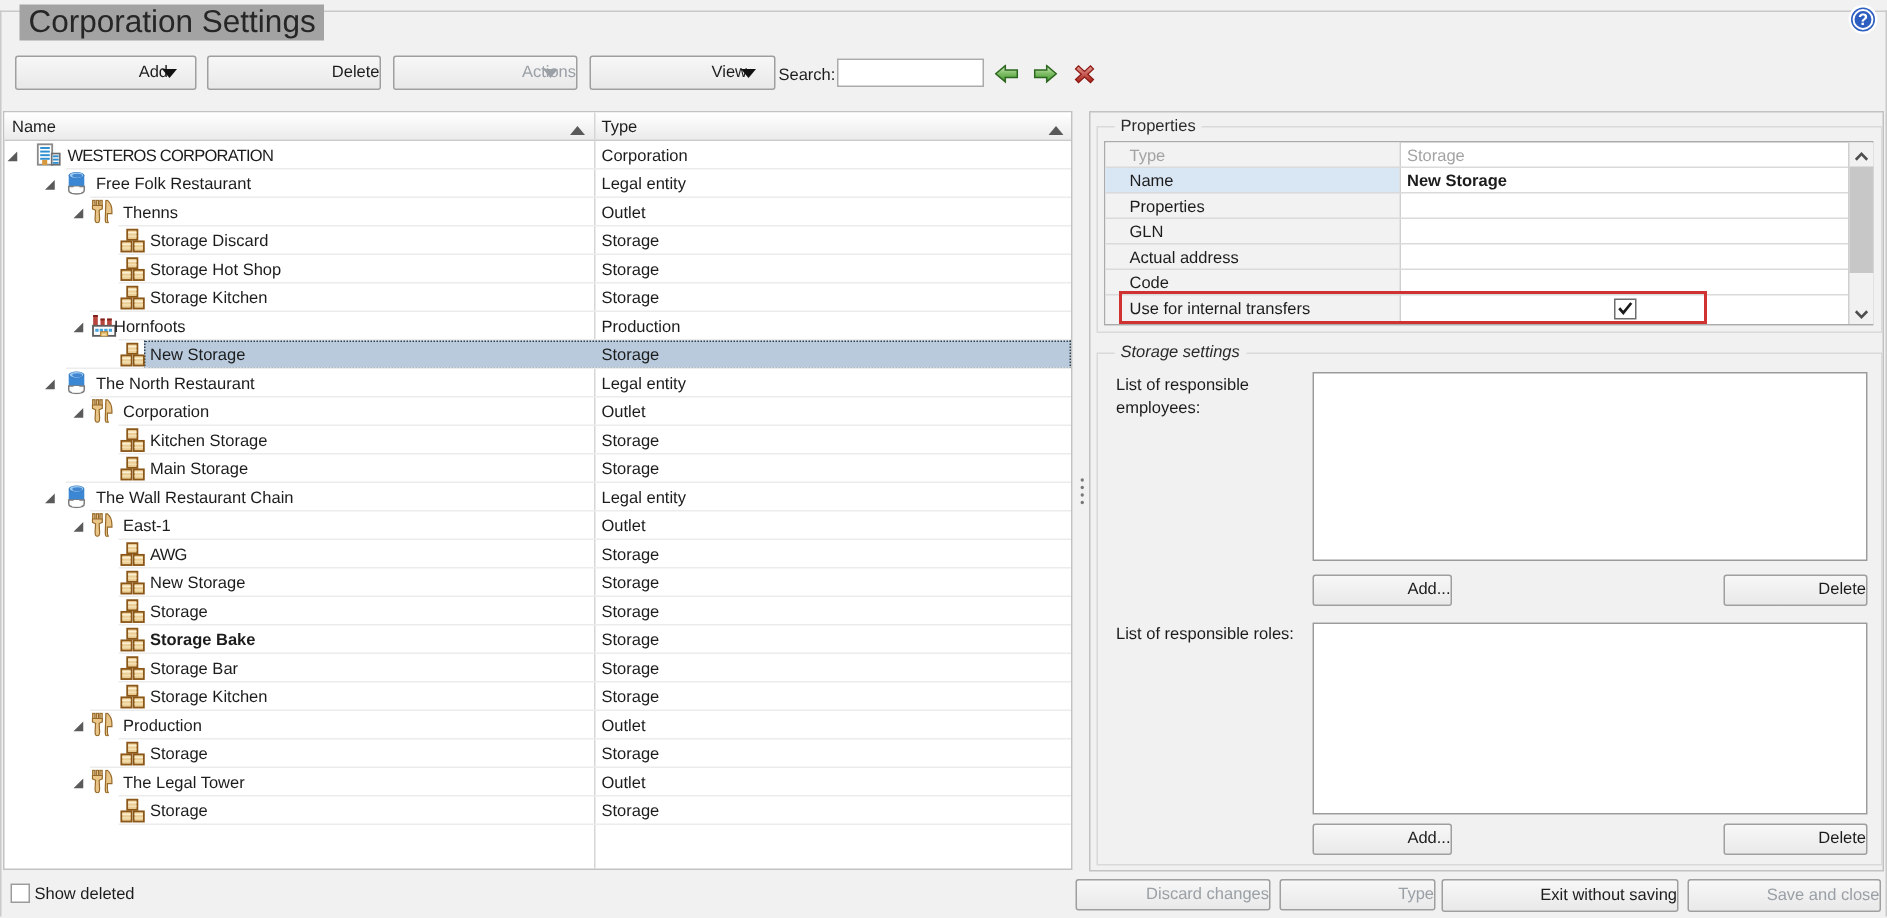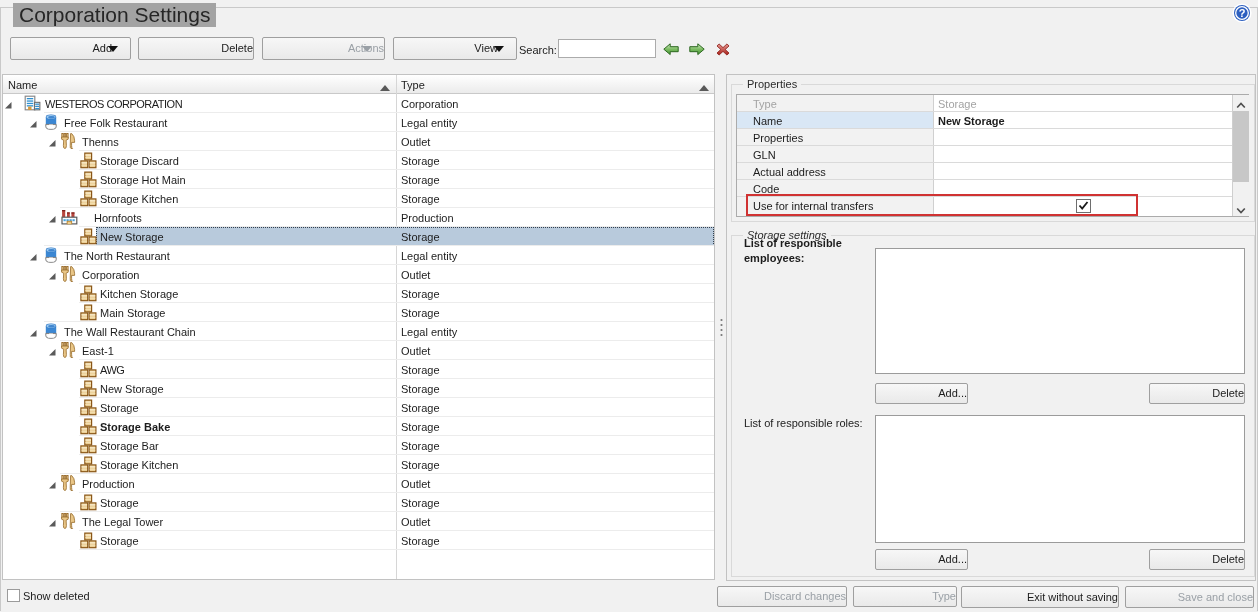--- a/index.html
+++ b/index.html
@@ -131,21 +131,21 @@
       <rect x="5.4" y="5" width="5.6" height="1" fill="#f3e0b4"></rect>
       <rect x="0.3" y="8.3" width="8" height="8" fill="#8a5718"></rect>
       <rect x="1.5" y="9.5" width="5.6" height="5.6" fill="#eccf96"></rect>
       <rect x="1.5" y="10.3" width="5.6" height="1.1" fill="#fbf0d4"></rect>
       <rect x="1.5" y="12.8" width="5.6" height="1" fill="#f3e0b4"></rect>
       <rect x="8.5" y="8.3" width="8" height="8" fill="#8a5718"></rect>
       <rect x="9.7" y="9.5" width="5.6" height="5.6" fill="#eccf96"></rect>
       <rect x="9.7" y="10.3" width="5.6" height="1.1" fill="#fbf0d4"></rect>
       <rect x="9.7" y="12.8" width="5.6" height="1" fill="#f3e0b4"></rect>
     </svg></div>
-<div class="abs" style="left:100px;top:174px;">Storage Hot Main</div>
+<div class="abs" style="left:100px;top:174px;">Storage Hot Shop</div>
 <div class="abs" style="left:401px;top:174px;">Storage</div>
 <div class="abs" style="left:60px;top:207px;width:654px;height:1px;background:#ececec;"></div>
 <div class="abs" style="left:80px;top:190px;"><svg width="17" height="17" viewBox="0 0 17 17">
       <rect x="4.2" y="0.5" width="8" height="8" fill="#8a5718"></rect>
       <rect x="5.4" y="1.7" width="5.6" height="5.6" fill="#eccf96"></rect>
       <rect x="5.4" y="2.5" width="5.6" height="1.1" fill="#fbf0d4"></rect>
       <rect x="5.4" y="5" width="5.6" height="1" fill="#f3e0b4"></rect>
       <rect x="0.3" y="8.3" width="8" height="8" fill="#8a5718"></rect>
       <rect x="1.5" y="9.5" width="5.6" height="5.6" fill="#eccf96"></rect>
       <rect x="1.5" y="10.3" width="5.6" height="1.1" fill="#fbf0d4"></rect>
@@ -171,21 +171,21 @@
       <rect x="0.4" y="7.6" width="16" height="7.9" fill="#5c5c5c"></rect>
       <rect x="1.6" y="8.8" width="13.6" height="5.5" fill="#fbfbfb"></rect>
       <rect x="2.5" y="10.2" width="2.2" height="2" fill="#45a3e0"></rect>
       <rect x="5.5" y="10.2" width="2.2" height="2" fill="#45a3e0"></rect>
       <rect x="8.5" y="10.2" width="2.2" height="2" fill="#45a3e0"></rect>
       <rect x="11.5" y="10.2" width="2.2" height="2" fill="#45a3e0"></rect>
       <rect x="5.7" y="11.8" width="5.4" height="3.4" fill="#b07f30"></rect>
       <rect x="6.4" y="12.5" width="4" height="2.7" fill="#e3b86a"></rect>
       <rect x="7" y="13.4" width="2.8" height="1.2" fill="#f2dba6"></rect>
     </svg></div>
-<div class="abs" style="left:94px;top:212px;">Hornfoots</div>
+<div class="abs" style="left:76px;top:212px;">Hornfoots</div>
 <div class="abs" style="left:401px;top:212px;">Production</div>
 <div class="abs" style="left:96px;top:227px;width:618px;height:19px;background:#b8cadc;outline:1px dotted #33404d;outline-offset:-1px;"></div>
 <div class="abs" style="left:44px;top:245px;width:670px;height:1px;background:#ececec;"></div>
 <div class="abs" style="left:80px;top:228px;"><svg width="17" height="17" viewBox="0 0 17 17">
       <rect x="4.2" y="0.5" width="8" height="8" fill="#8a5718"></rect>
       <rect x="5.4" y="1.7" width="5.6" height="5.6" fill="#eccf96"></rect>
       <rect x="5.4" y="2.5" width="5.6" height="1.1" fill="#fbf0d4"></rect>
       <rect x="5.4" y="5" width="5.6" height="1" fill="#f3e0b4"></rect>
       <rect x="0.3" y="8.3" width="8" height="8" fill="#8a5718"></rect>
       <rect x="1.5" y="9.5" width="5.6" height="5.6" fill="#eccf96"></rect>
@@ -491,21 +491,21 @@
 <div class="abs" style="left:1233px;top:111px;width:16px;height:71px;background:#c7c7c7;"></div>
 <div class="abs" style="left:1236px;top:99px;"><svg width="10" height="7" viewBox="0 0 10 7">
       <path d="M1.2 5.5 L5 1.5 L8.8 5.5" fill="none" stroke="#4e4e4e" stroke-width="1.7"></path>
     </svg></div>
 <div class="abs" style="left:1236px;top:204px;"><svg width="10" height="7" viewBox="0 0 10 7">
       <path d="M1.2 1.5 L5 5.5 L8.8 1.5" fill="none" stroke="#4e4e4e" stroke-width="1.7"></path>
     </svg></div>
 <div class="abs" style="left:746px;top:194px;width:392px;height:22px;border:2px solid #d03232;"></div>
 <div class="abs" style="left:731px;top:235px;width:524px;height:342px;border:1px solid #d9d9d9;"></div>
 <div class="fldlbl" style="left:743px;top:229px;font-style:italic;">Storage settings</div>
-<div class="abs" style="left:744px;top:236px;width:125px;line-height:15px;font-weight:bold;">List of responsible employees:</div>
+<div class="abs" style="left:744px;top:250px;width:125px;line-height:15px;">List of responsible employees:</div>
 <div class="abs" style="left:875px;top:248px;width:370px;height:126px;background:#fff;border:1px solid #9b9b9b;"></div>
 <div class="btn" style="left:875px;top:383px;width:93px;height:21px;line-height:19px;">Add...</div>
 <div class="btn" style="left:1149px;top:383px;width:96px;height:21px;line-height:19px;">Delete</div>
 <div class="abs" style="left:744px;top:416px;width:145px;line-height:15px;">List of responsible roles:</div>
 <div class="abs" style="left:875px;top:415px;width:370px;height:128px;background:#fff;border:1px solid #9b9b9b;"></div>
 <div class="btn" style="left:875px;top:549px;width:93px;height:21px;line-height:19px;">Add...</div>
 <div class="btn" style="left:1149px;top:549px;width:96px;height:21px;line-height:19px;">Delete</div>
 <div class="btn dis" style="left:717px;top:586px;width:130px;height:21px;line-height:19px;">Discard changes</div>
 <div class="btn dis" style="left:853px;top:586px;width:104px;height:21px;line-height:19px;">Type</div>
 <div class="btn" style="left:961px;top:586px;width:158px;height:22px;line-height:20px;">Exit without saving</div>

